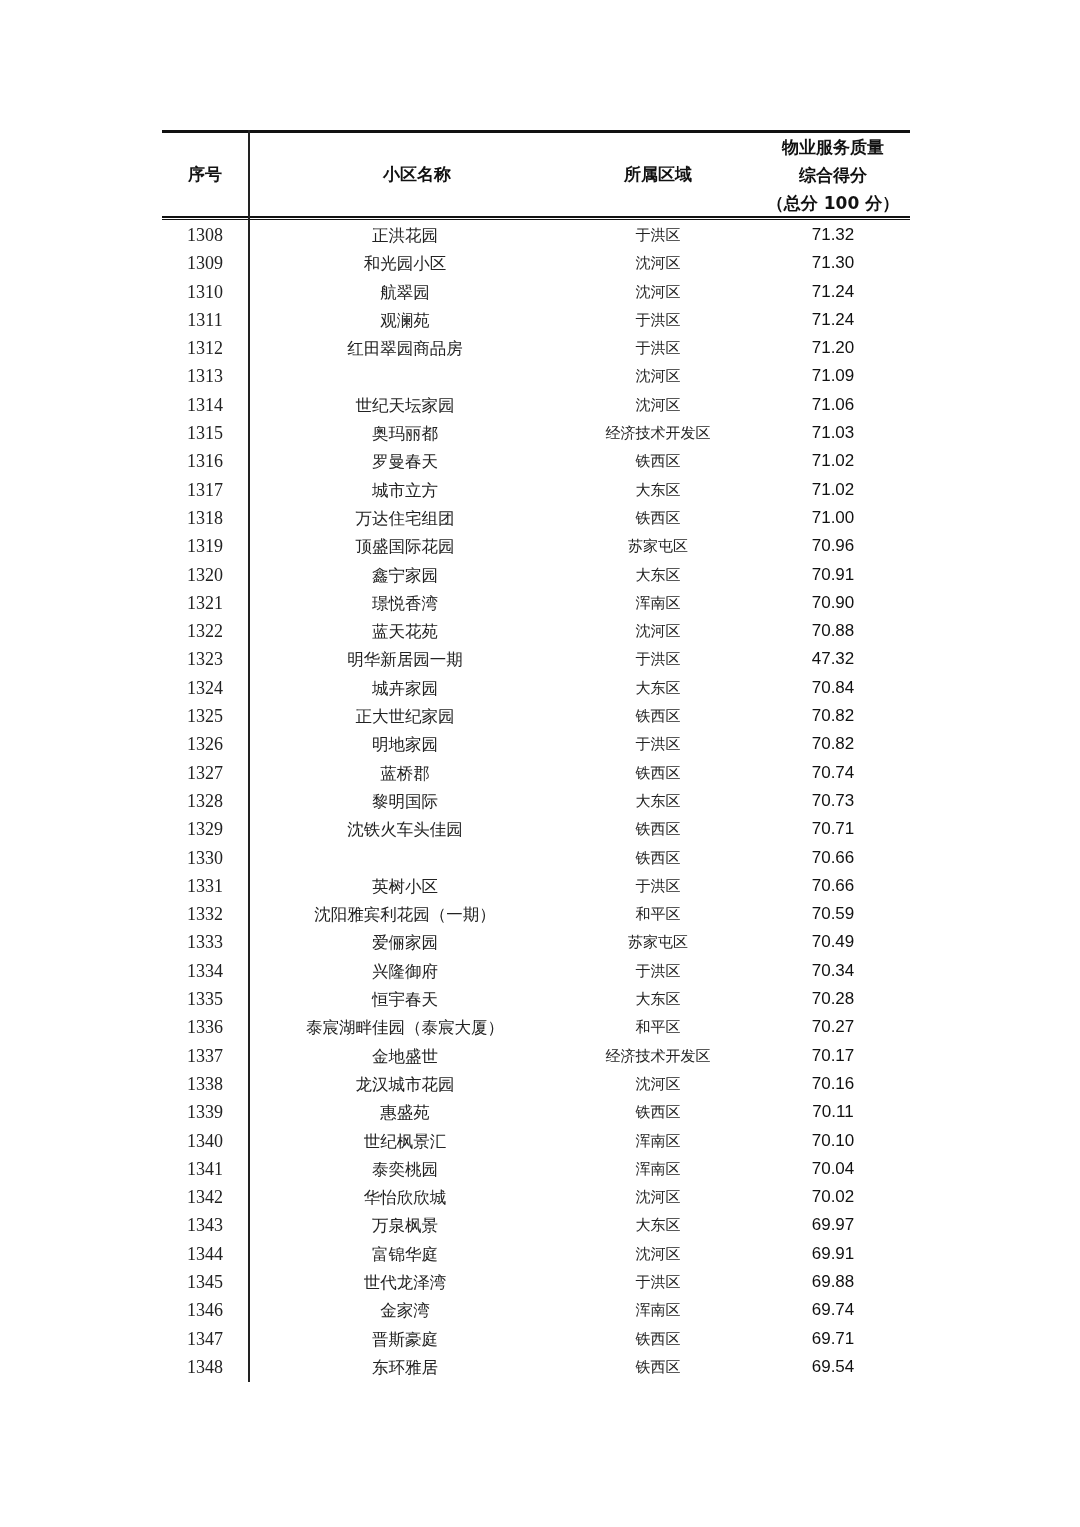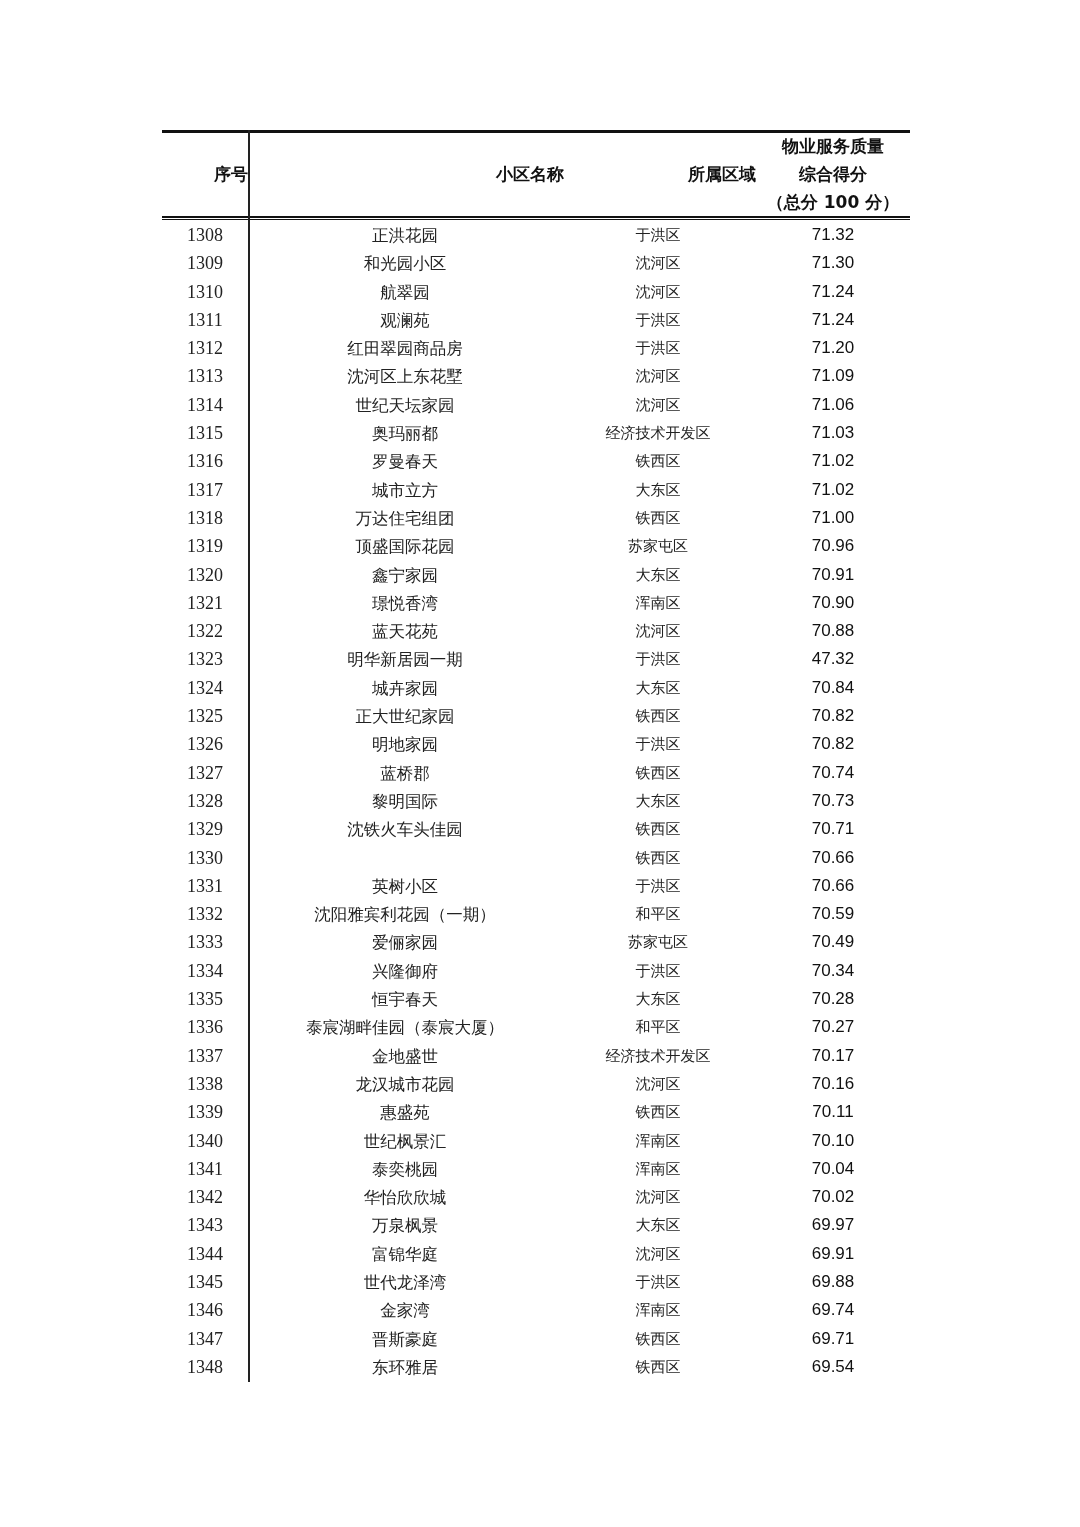--- a/index.html
+++ b/index.html
@@ -4,24 +4,24 @@
 <style>
   html, body { margin: 0; padding: 0; background: #ffffff; }
   body { width: 1080px; height: 1527px; position: relative; overflow: hidden; }
   .page { position: absolute; left: 0; top: 0; width: 1080px; height: 1527px; background: #ffffff; }
   .table { position: absolute; left: 162px; top: 130px; width: 748px; }
   .top-rule { position: absolute; left: 0; top: 0; width: 748px; height: 3px; background: #111; }
   .head-rule-1 { position: absolute; left: 0; top: 86px; width: 748px; height: 2px; background: #111; }
   .head-rule-2 { position: absolute; left: 0; top: 89px; width: 748px; height: 1px; background: #111; }
   .vdiv { position: absolute; left: 86px; top: 0; width: 2px; height: 1252px; background: #222; }
   .header { position: absolute; left: 0; top: 3px; width: 748px; height: 83px; }
-  .hcell { position: absolute; top: 0; height: 83px; display: flex; align-items: center; justify-content: flex-end; text-align: center;
+  .hcell { position: absolute; top: 0; height: 83px; display: flex; align-items: center; justify-content: center; text-align: center;
            font-family: "DejaVu Sans", sans-serif; font-weight: bold; font-size: 17px; color: #111; }
   .h-idx { left: 0; width: 86px; }
-  .h-name { left: 92px; width: 310px; }
+  .h-name { left: 100px; width: 310px; }
   .h-area { left: 398px; width: 196px; }
   .h-score { left: 594px; width: 154px; flex-direction: column; line-height: 28px; }
   .h-score span { display: block; }
   .body { position: absolute; left: 0; top: 91px; width: 748px; }
   .row { position: relative; height: 28.3px; }
   .cell { position: absolute; top: 0; height: 28.3px; line-height: 28.3px; text-align: center; color: #222; white-space: nowrap; }
   .c-idx { left: 0; width: 86px; font-family: "Liberation Serif", serif; font-size: 18px; }
   .c-name { left: 88px; width: 310px; font-family: Liberation Sans, sans-serif; font-size: 16.5px; }
   .c-area { left: 398px; width: 196px; font-family: "DejaVu Serif", serif; font-size: 15px; }
   .c-score { left: 594px; width: 154px; font-family: "Liberation Sans", sans-serif; font-weight: normal; font-size: 17px; color: #111; }
@@ -71,21 +71,20 @@
           <div class="cell c-score">71.24</div>
         </div>
         <div class="row">
           <div class="cell c-idx">1312</div>
           <div class="cell c-name">红田翠园商品房</div>
           <div class="cell c-area">于洪区</div>
           <div class="cell c-score">71.20</div>
         </div>
         <div class="row">
           <div class="cell c-idx">1313</div>
-          <div class="cell c-name">沈河区上东花墅</div>
           <div class="cell c-area">沈河区</div>
           <div class="cell c-score">71.09</div>
         </div>
         <div class="row">
           <div class="cell c-idx">1314</div>
           <div class="cell c-name">世纪天坛家园</div>
           <div class="cell c-area">沈河区</div>
           <div class="cell c-score">71.06</div>
         </div>
         <div class="row">

